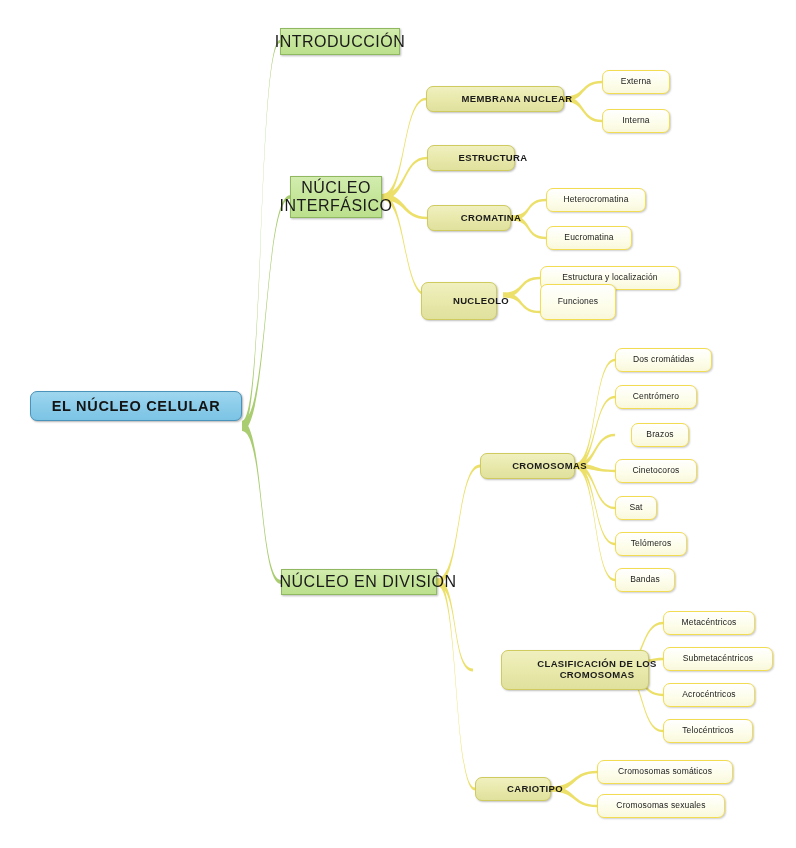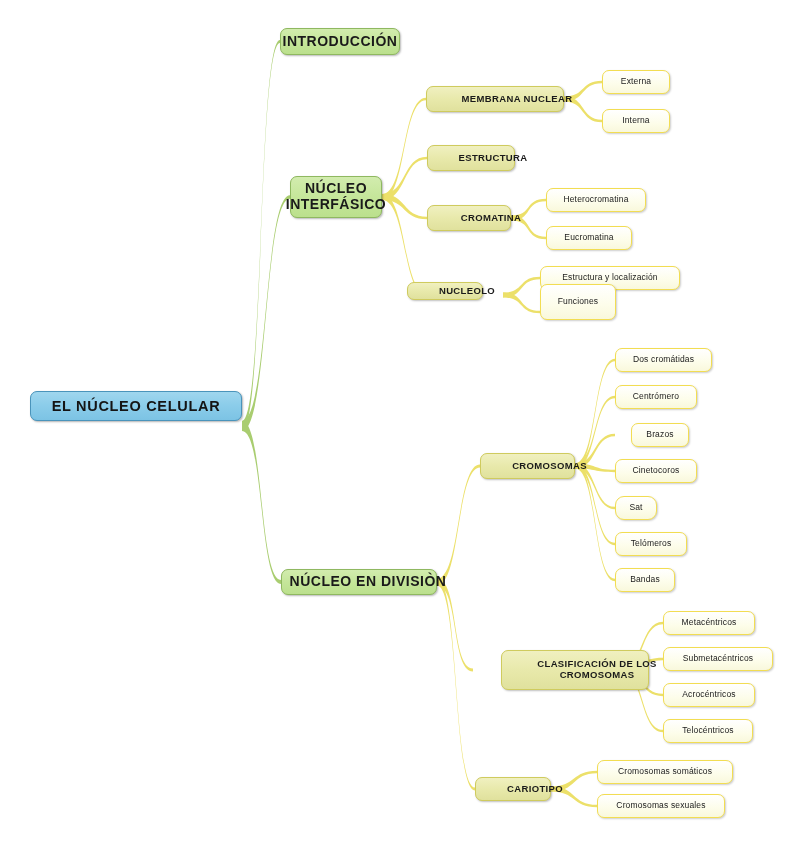--- a/index.html
+++ b/index.html
@@ -41,24 +41,24 @@
     font-weight: bold;
     font-size: 14.5px;
     letter-spacing: 0.7px;
     box-shadow: 1px 1px 2px rgba(0,0,0,0.30);
     background-image: linear-gradient(180deg, #9fd6ee 0%, #8ccdea 45%, #7cc3e4 100%);
   }
   
   .n-green {
     background: #c5e69a;
     border: 1px solid #8fb860;
-    border-radius: 7px;
+    border-radius: 0;
     color: #1a1a1a;
-    font-weight: bold;
-    font-size: 14px;
+    font-weight: normal;
+    font-size: 16px;
     letter-spacing: 0.5px;
     box-shadow: 1px 1px 2px rgba(0,0,0,0.28);
     background-image: linear-gradient(180deg, #d2ecae 0%, #c5e69a 50%, #bbe08d 100%);
   }
   
   .n-olive {
     background: #e8e9ab;
     border: 1px solid #cfcb5e;
     border-radius: 7px;
     color: #1a1a1a;
@@ -151,21 +151,21 @@
   <div class="node n-olive" style="left: 427px; top: 205px; width: 84px; height: 26px;">
     <span>CROMATINA</span>
   </div>
   <div class="node n-leaf" style="left: 546px; top: 188px; width: 100px; height: 24px;">
     <span>Heterocromatina</span>
   </div>
   <div class="node n-leaf" style="left: 546px; top: 226px; width: 86px; height: 24px;">
     <span>Eucromatina</span>
   </div>
 
-  <div class="node n-olive" style="left: 407px; top: 282px; width: 76px; height: 18px;">
+  <div class="node n-olive" style="left: 421px; top: 282px; width: 76px; height: 38px;">
     <span>NUCLEOLO</span>
   </div>
   <div class="node n-leaf" style="left: 540px; top: 266px; width: 140px; height: 24px;">
     <span>Estructura y localización</span>
   </div>
   <div class="node n-leaf" style="left: 540px; top: 284px; width: 76px; height: 36px;">
     <span>Funciones</span>
   </div>
 
   <div class="node n-olive" style="left: 480px; top: 453px; width: 95px; height: 26px;">
@@ -176,21 +176,21 @@
   </div>
   <div class="node n-leaf" style="left: 615px; top: 385px; width: 82px; height: 24px;">
     <span>Centrómero</span>
   </div>
   <div class="node n-leaf" style="left: 615px; top: 423px; width: 58px; height: 24px; margin-left: 16px;">
     <span>Brazos</span>
   </div>
   <div class="node n-leaf" style="left: 615px; top: 459px; width: 82px; height: 24px;">
     <span>Cinetocoros</span>
   </div>
-  <div class="node n-leaf" style="left: 615px; top: 496px; width: 42px; height: 24px; border-radius: 9px;">
+  <div class="node n-leaf" style="left: 615px; top: 496px; width: 42px; height: 24px;">
     <span>Sat</span>
   </div>
   <div class="node n-leaf" style="left: 615px; top: 532px; width: 72px; height: 24px;">
     <span>Telómeros</span>
   </div>
   <div class="node n-leaf" style="left: 615px; top: 568px; width: 60px; height: 24px;">
     <span>Bandas</span>
   </div>
 
   <div class="node n-olive" style="left: 473px; top: 650px; width: 148px; height: 40px; margin-left: 28px;">

